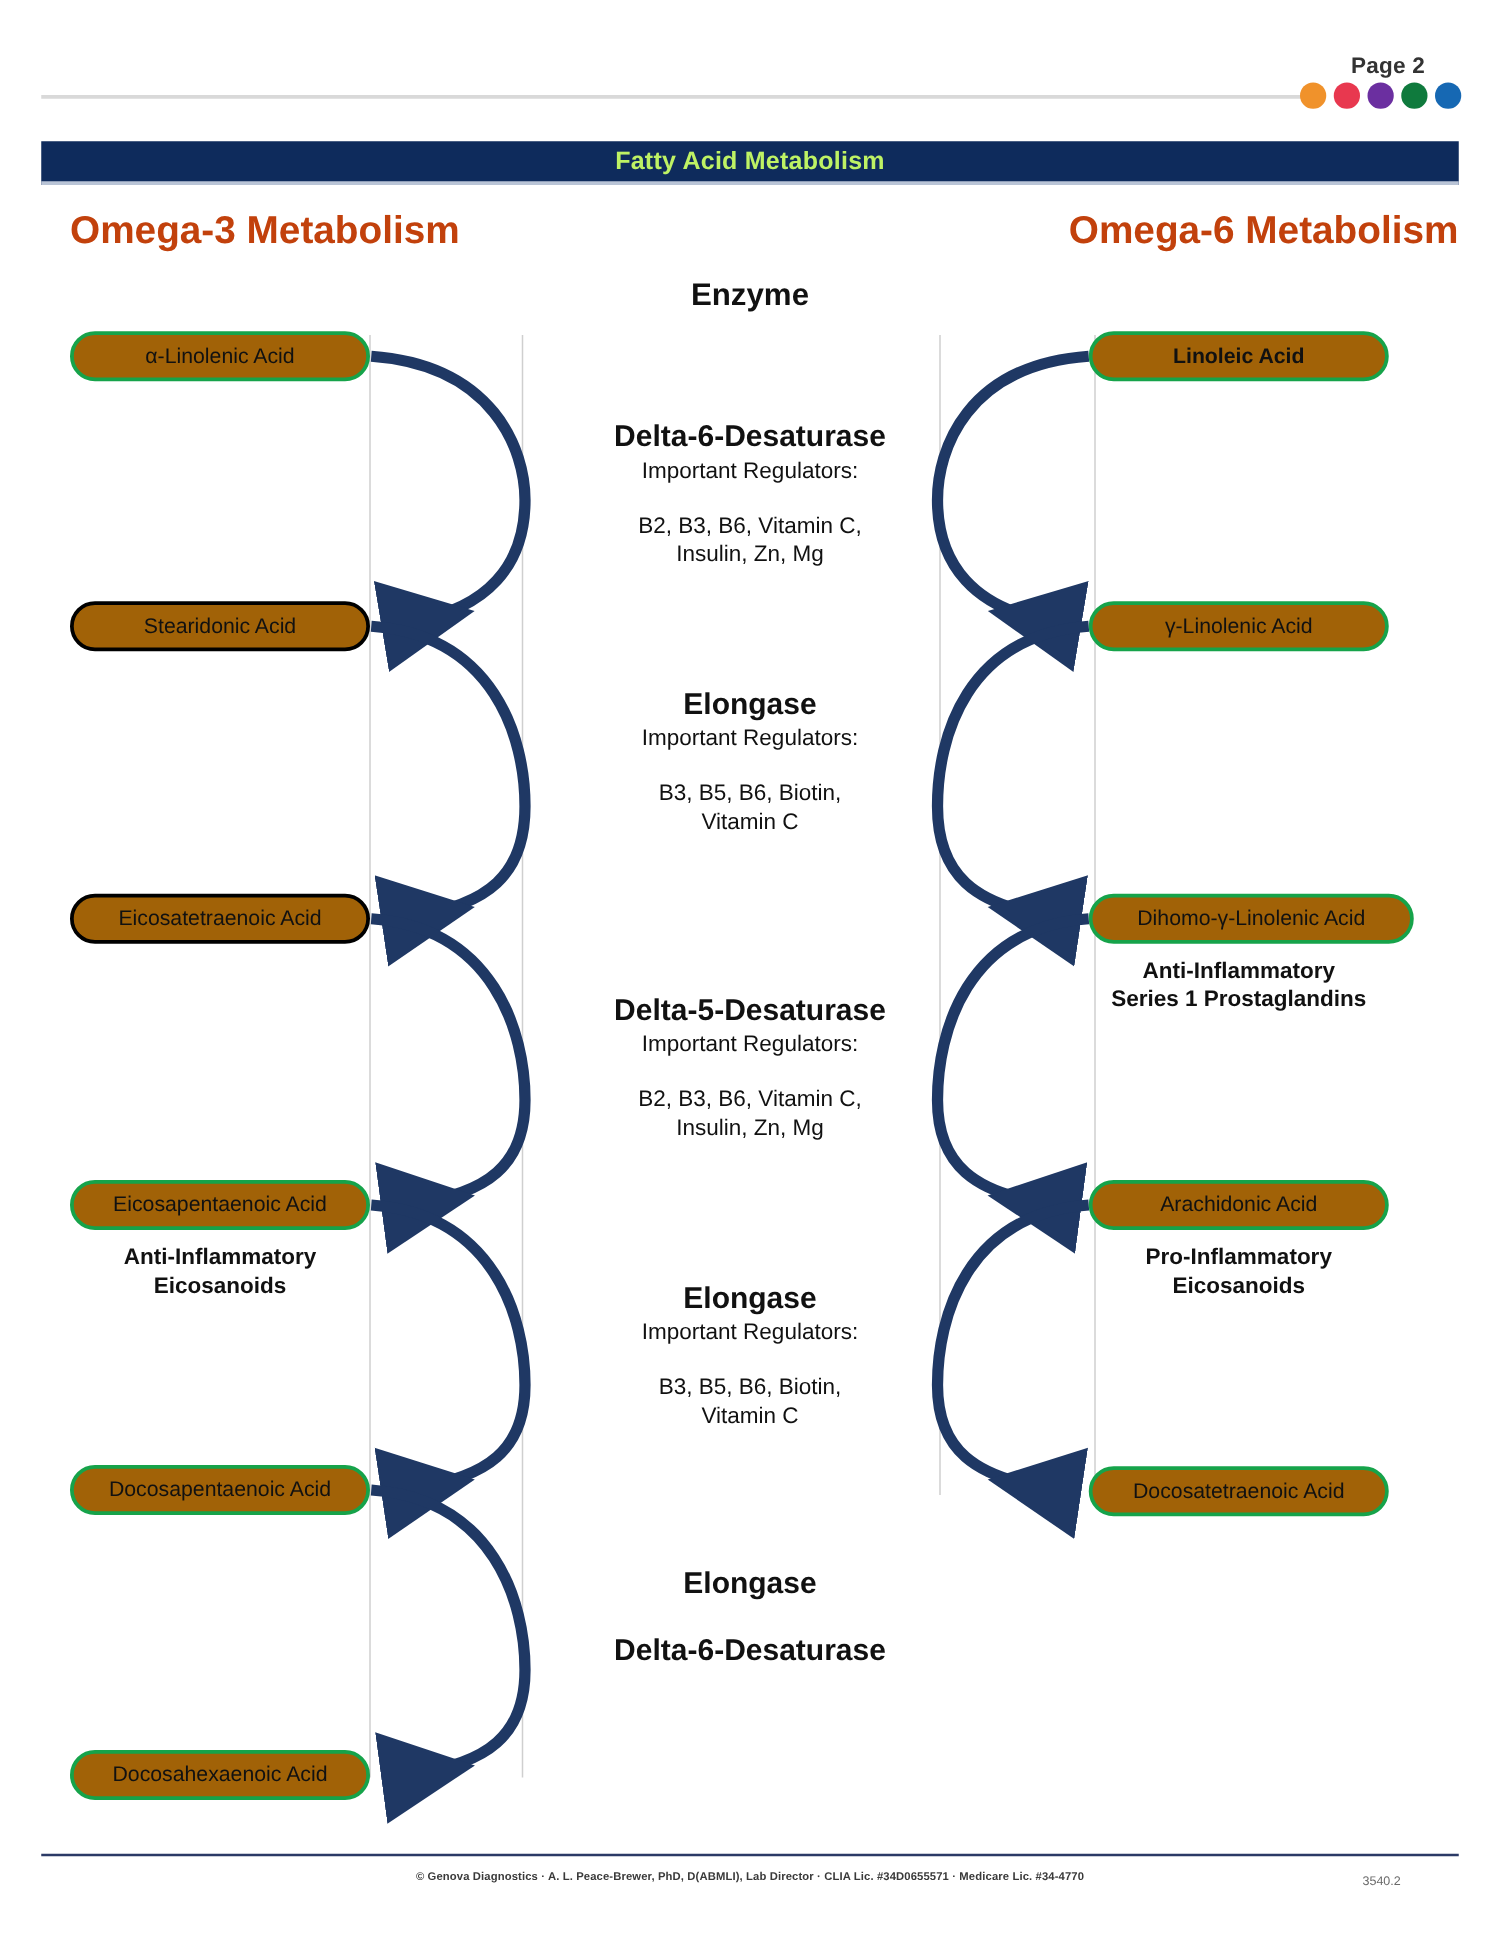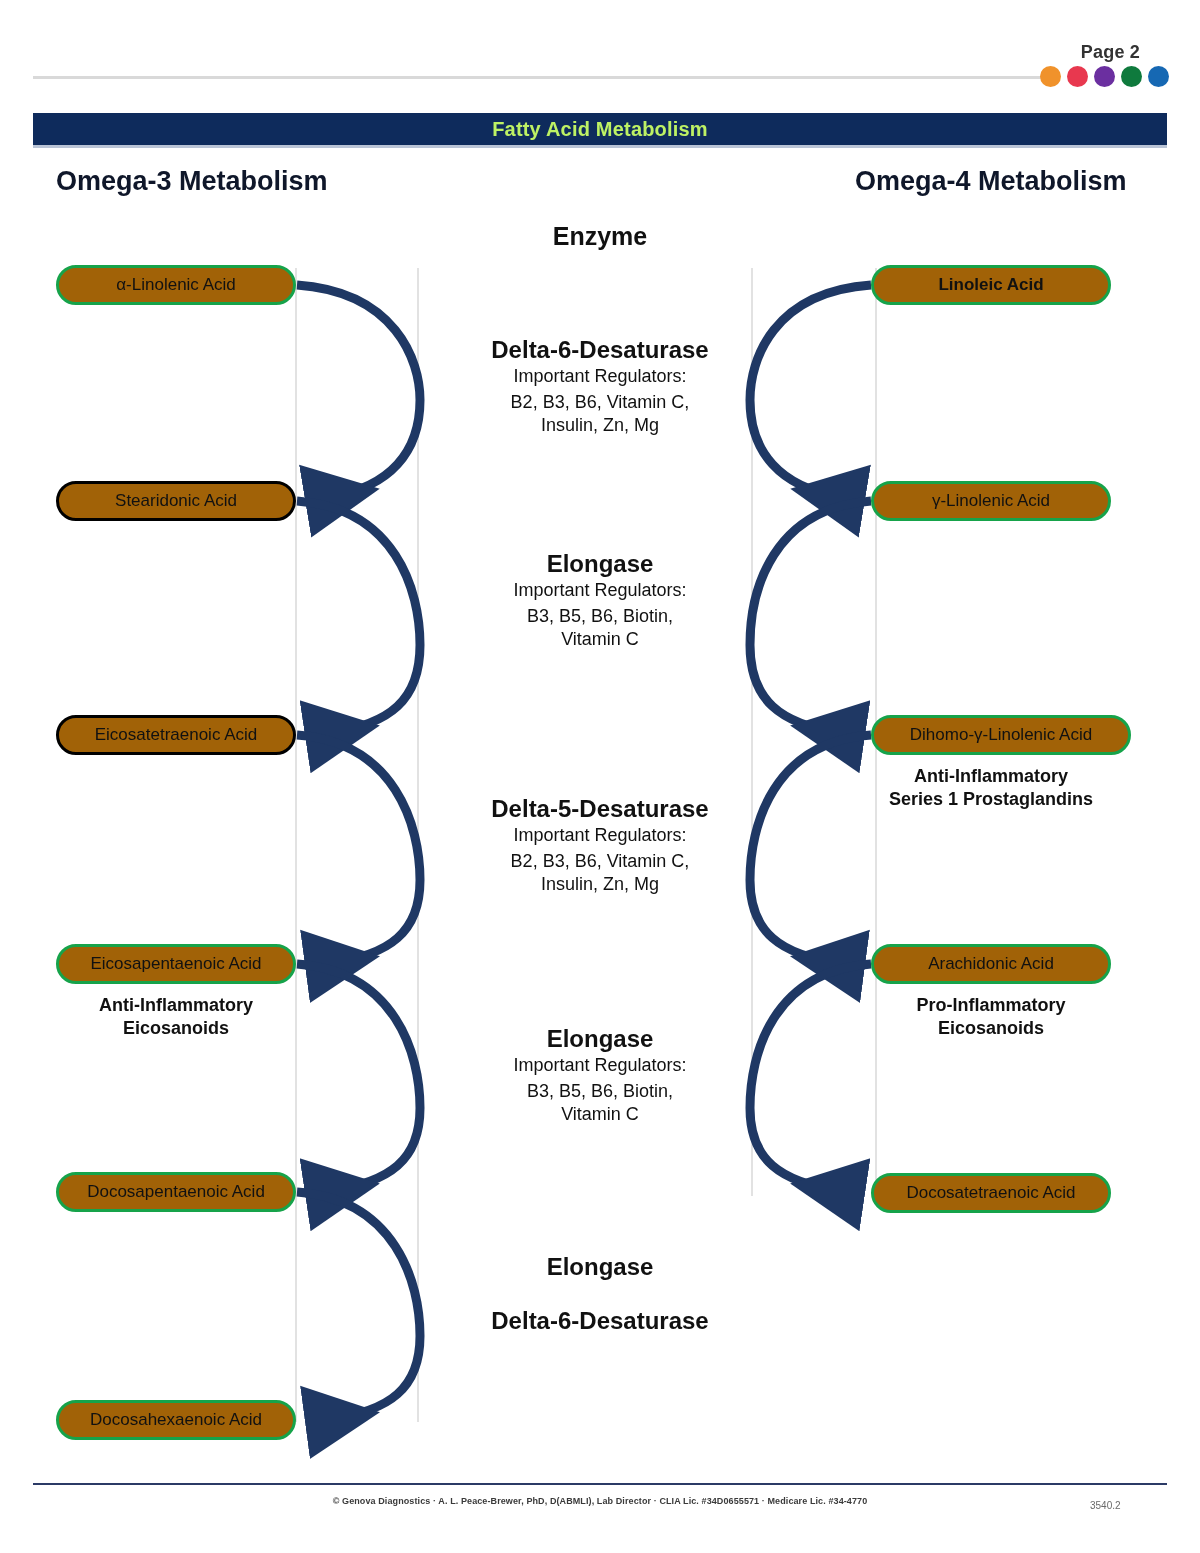--- a/index.html
+++ b/index.html
@@ -69,23 +69,23 @@
     color: #bef264;
     font-size: 20px;
     font-weight: bold;
     letter-spacing: 0.2px;
   }
 
   
   .col-head {
     position: absolute;
     top: 166px;
-    font-size: 27px;
-    font-weight: bold;
-    color: #0f172a;
+    font-size: 31px;
+    font-weight: bold;
+    color: #c2410c;
   }
   .col-head.left  { left: 56px; }
   .col-head.right { left: 855px; }
 
   .enzyme-head {
     position: absolute;
     left: 440px;
     top: 222px;
     width: 320px;
     text-align: center;
@@ -148,21 +148,21 @@
   }
   .enz .enz-reg {
     font-size: 18px;
     color: #111111;
     margin-top: 2px;
     line-height: 1.2;
   }
   .enz .enz-vits {
     font-size: 18px;
     color: #111111;
-    margin-top: 4px;
+    margin-top: 22px;
     line-height: 1.25;
   }
   .enz-solo {
     position: absolute;
     left: 430px;
     width: 340px;
     text-align: center;
     font-size: 24px;
     font-weight: bold;
     color: #111111;
@@ -209,21 +209,21 @@
       <span class="dot" style="background: rgb(107, 47, 160);"></span>
       <span class="dot" style="background: rgb(15, 122, 61);"></span>
       <span class="dot" style="background: rgb(22, 104, 179);"></span>
     </div>
 
   <div class="banner" style="background: rgb(14, 43, 92);">
     <div class="banner-text">Fatty Acid Metabolism</div>
   </div>
 
   <div class="col-head left">Omega-3 Metabolism</div>
-  <div class="col-head right">Omega-4 Metabolism</div>
+  <div class="col-head right">Omega-6 Metabolism</div>
   <div class="enzyme-head">Enzyme</div>
 
   <svg id="arrows" viewBox="0 0 1200 1553">
     <defs>
       <marker id="ah-l" markerWidth="9" markerHeight="9" refX="6.2" refY="4.5" orient="auto" markerUnits="strokeWidth">
         <path d="M9,0.4 L9,8.6 L0.6,4.5 Z" fill="#1F3864"></path>
       </marker>
       <marker id="ah-r" markerWidth="9" markerHeight="9" refX="6.2" refY="4.5" orient="auto" markerUnits="strokeWidth">
         <path d="M9,0.4 L9,8.6 L0.6,4.5 Z" fill="#1F3864"></path>
       </marker>

